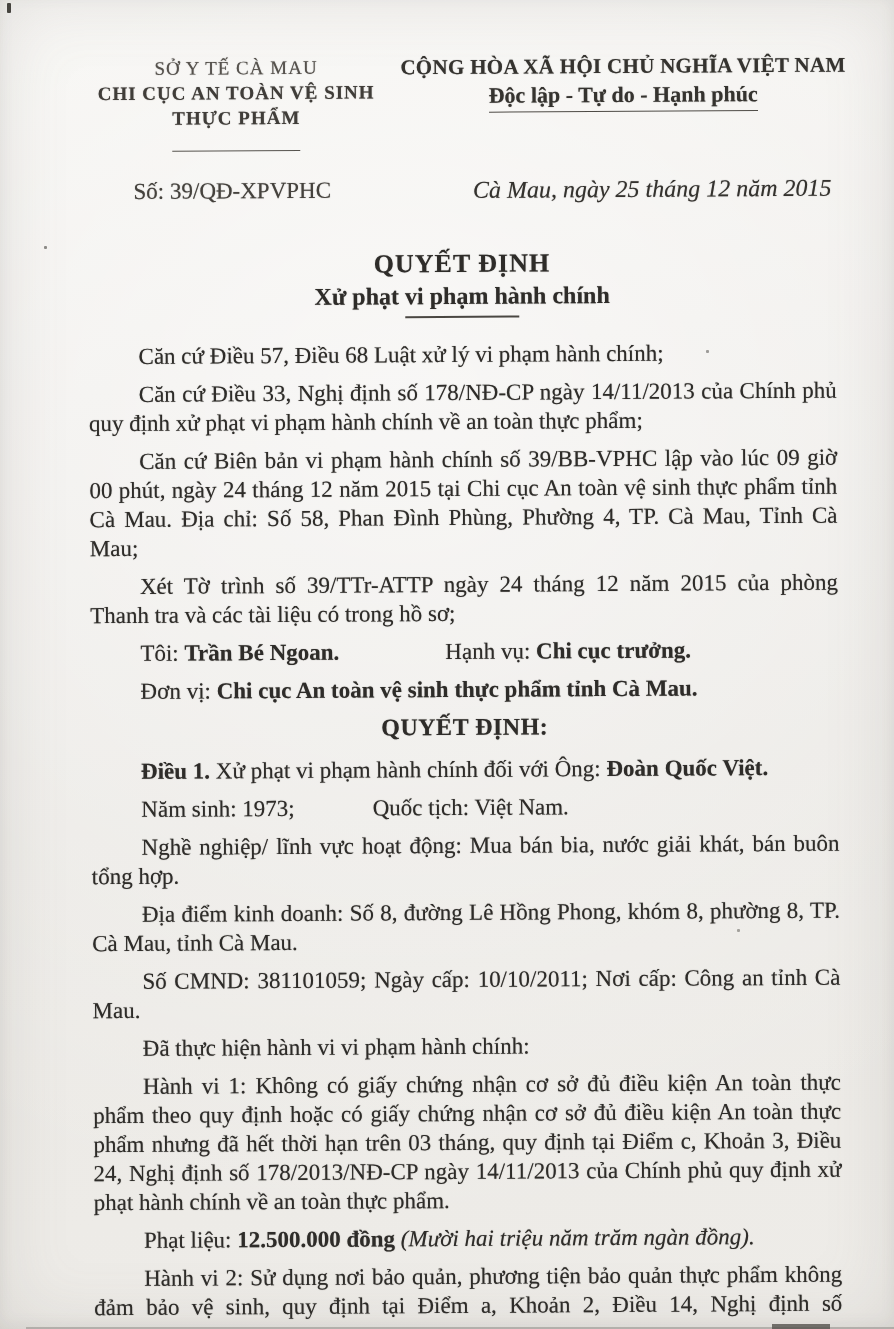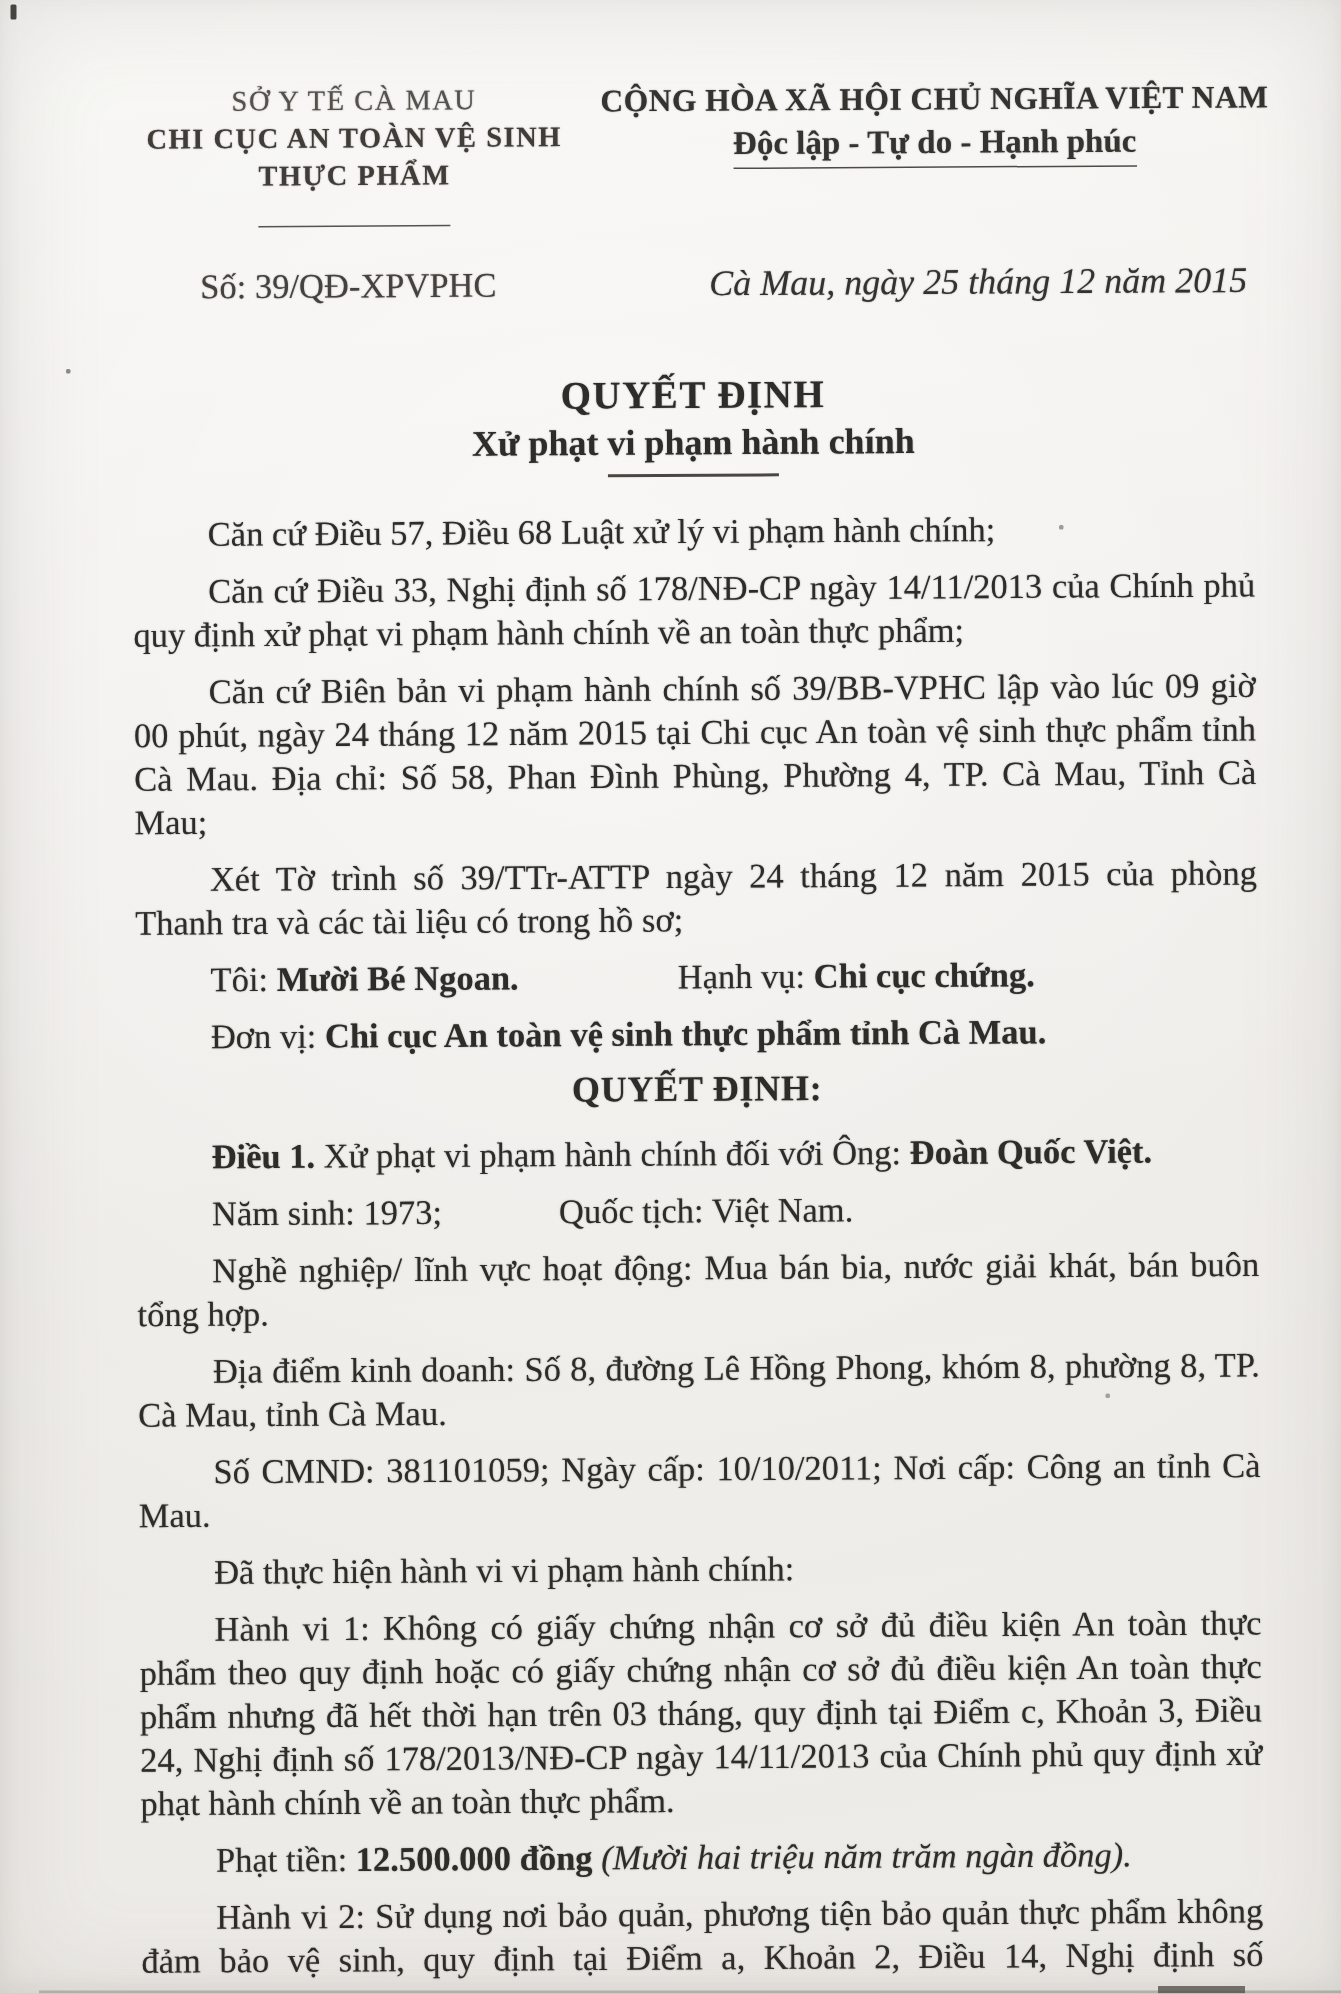--- a/index.html
+++ b/index.html
@@ -87,41 +87,41 @@
       <div class="title-underline"></div>
     </div>
 
     <div class="bodytext">
       <p>Căn cứ Điều 57, Điều 68 Luật xử lý vi phạm hành chính;</p>
       <p>Căn cứ Điều 33, Nghị định số 178/NĐ-CP ngày 14/11/2013 của Chính phủ quy định xử phạt vi phạm hành chính về an toàn thực phẩm;</p>
       <p>Căn cứ Biên bản vi phạm hành chính số 39/BB-VPHC lập vào lúc 09 giờ 00 phút, ngày 24 tháng 12 năm 2015 tại Chi cục An toàn vệ sinh thực phẩm tỉnh Cà Mau. Địa chỉ: Số 58, Phan Đình Phùng, Phường 4, TP. Cà Mau, Tỉnh Cà Mau;</p>
       <p>Xét Tờ trình số 39/TTr-ATTP ngày 24 tháng 12 năm 2015 của phòng Thanh tra và các tài liệu có trong hồ sơ;</p>
 
       <p><span>Tôi:</span>
-        <span class="b">Mười Bé Ngoan.</span><span class="gap-lg"></span><span>Hạnh vụ:</span>
-        <span class="b">Chi cục chứng.</span></p>
+        <span class="b">Trần Bé Ngoan.</span><span class="gap-lg"></span><span>Hạnh vụ:</span>
+        <span class="b">Chi cục trưởng.</span></p>
 
       <p><span>Đơn vị:</span>
         <span class="b">Chi cục An toàn vệ sinh thực phẩm tỉnh Cà Mau.</span></p>
 
       <div class="center-heading">QUYẾT ĐỊNH:</div>
 
       <p><span class="b">Điều 1.</span>
         <span>Xử phạt vi phạm hành chính đối với Ông:</span>
         <span class="b">Đoàn Quốc Việt.</span></p>
 
       <p><span>Năm sinh: 1973;</span><span class="gap-md"></span><span>Quốc tịch: Việt Nam.</span></p>
 
       <p>Nghề nghiệp/ lĩnh vực hoạt động: Mua bán bia, nước giải khát, bán buôn tổng hợp.</p>
       <p>Địa điểm kinh doanh: Số 8, đường Lê Hồng Phong, khóm 8, phường 8, TP. Cà Mau, tỉnh Cà Mau.</p>
       <p>Số CMND: 381101059; Ngày cấp: 10/10/2011; Nơi cấp: Công an tỉnh Cà Mau.</p>
       <p>Đã thực hiện hành vi vi phạm hành chính:</p>
       <p>Hành vi 1: Không có giấy chứng nhận cơ sở đủ điều kiện An toàn thực phẩm theo quy định hoặc có giấy chứng nhận cơ sở đủ điều kiện An toàn thực phẩm nhưng đã hết thời hạn trên 03 tháng, quy định tại Điểm c, Khoản 3, Điều 24, Nghị định số 178/2013/NĐ-CP ngày 14/11/2013 của Chính phủ quy định xử phạt hành chính về an toàn thực phẩm.</p>
 
-      <p><span>Phạt tiền:</span>
+      <p><span>Phạt liệu:</span>
         <span class="b">12.500.000 đồng</span>
         <span class="i">(Mười hai triệu năm trăm ngàn đồng).</span></p>
 
       <p class="stretch">Hành vi 2: Sử dụng nơi bảo quản, phương tiện bảo quản thực phẩm không đảm bảo vệ sinh, quy định tại Điểm a, Khoản 2, Điều 14, Nghị định số</p>
     </div>
   </div>
 
   <div class="speck s1"></div>
   <div class="speck s2"></div>
   <div class="speck s3"></div>

